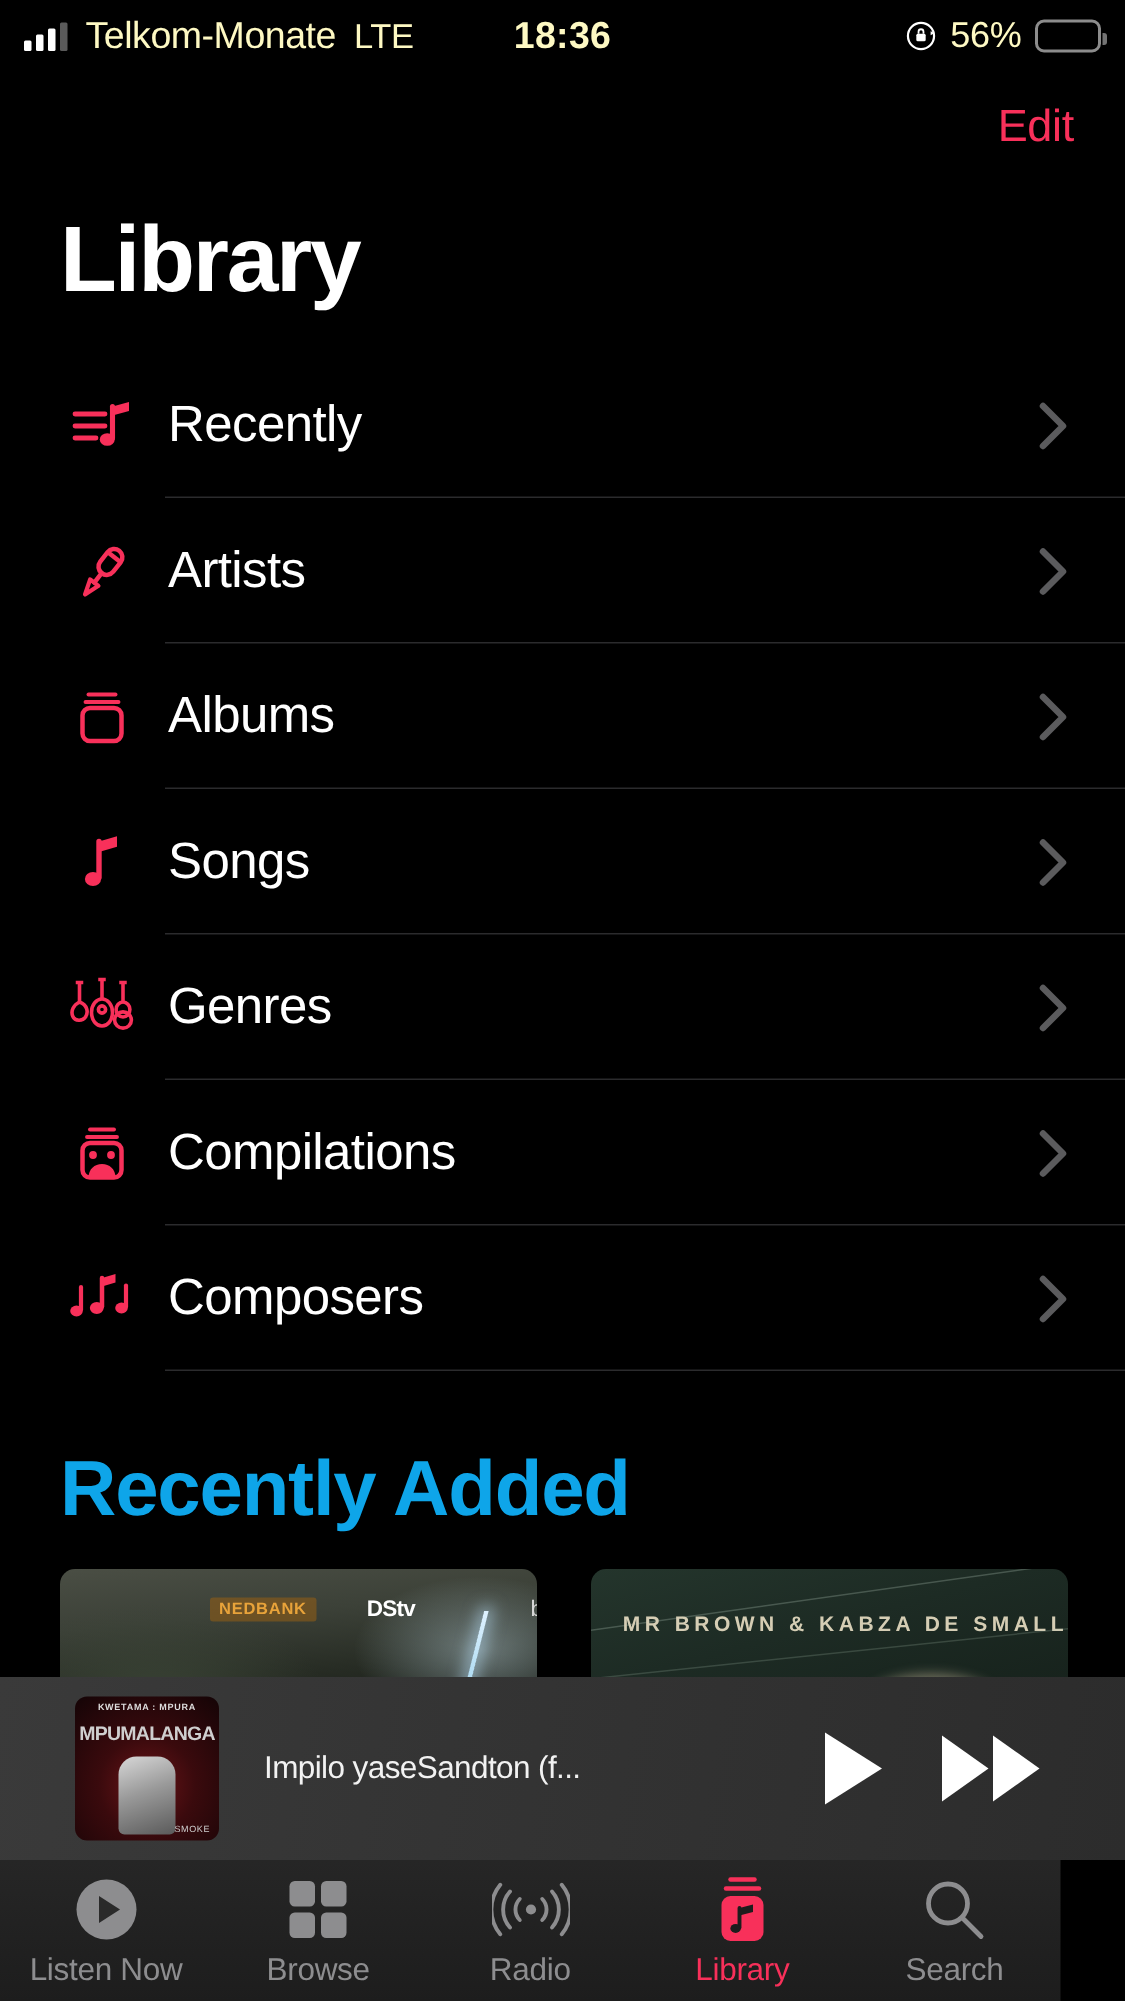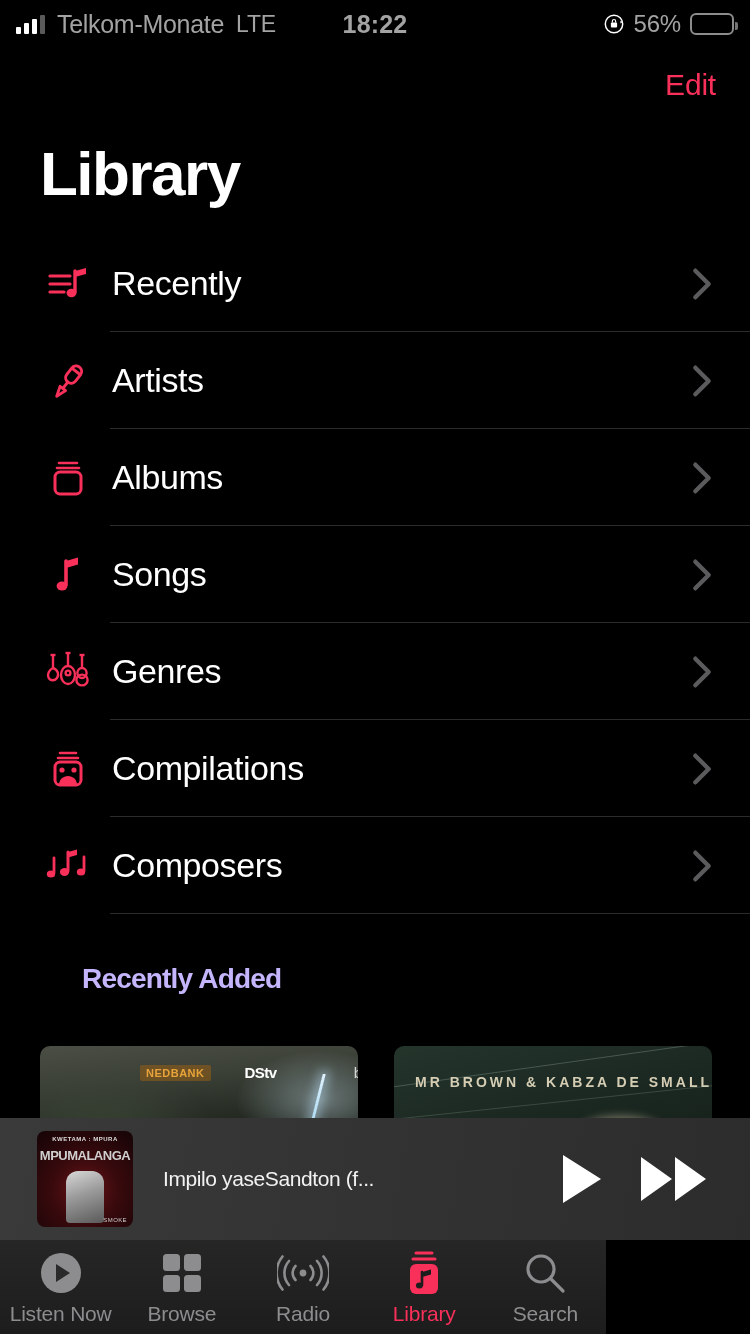--- a/index.html
+++ b/index.html
@@ -8,21 +8,21 @@
     background:#000;
     font-family:"Liberation Sans", sans-serif;
     overflow:hidden;
     -webkit-font-smoothing:antialiased;
   }
   #screen { position:relative; width:750px; height:1334px; background:#000; overflow:hidden; }
 
   
   .statusbar {
     position:absolute; top:0; left:0; width:750px; height:48px;
-    display:flex; align-items:center; color:#a3a3a3;
+    display:flex; align-items:center; color:#fef9c3;
   }
   .sb-left { position:absolute; left:16px; display:flex; align-items:center; gap:12px; }
   .signal { display:flex; align-items:flex-end; gap:3px; height:20px; }
   .signal i { display:block; width:5px; background:#fff; border-radius:1px; }
   .signal i:nth-child(1){ height:7px; }
   .signal i:nth-child(2){ height:11px; }
   .signal i:nth-child(3){ height:15px; }
   .signal i:nth-child(4){ height:19px; background:#5a5a5a; }
   .carrier { font-size:25px; font-weight:400; letter-spacing:-0.3px; }
   .net { font-size:23px; font-weight:400; letter-spacing:-0.2px; }
@@ -73,21 +73,21 @@
     margin-right:16px;
   }
   .lib-label {
     flex:1; font-size:34px; color:#fff; letter-spacing:-0.4px;
   }
   .chev { width:20px; height:34px; flex:0 0 20px; margin-right:8px; }
 
   
   .recent-title {
     position:absolute; top:963px; left:40px;
-    font-size:28px; font-weight:bold; color:#c4b5fd; letter-spacing:-0.8px;margin-left:42px;
+    font-size:52px; font-weight:bold; color:#0ea5e9; letter-spacing:-0.8px;
   }
   .recent-grid {
     position:absolute; top:1046px; left:40px;
     display:flex; gap:36px;
   }
   .album-card { width:318px; height:90px; border-radius:10px; overflow:hidden; position:relative; }
 
   .album-storm {
     background:
       radial-gradient(ellipse 120px 70px at 88% 60%, rgba(200,225,235,0.42), transparent 70%),
@@ -125,21 +125,21 @@
   }
   .green-blob {
     position:absolute; right:48px; bottom:-14px; width:86px; height:34px;
     border-radius:50%; background:rgba(205,190,160,0.5); filter:blur(4px);
   }
 
   
   .miniplayer {
     position:absolute; left:0; bottom:94px; width:750px; height:122px;
     background:linear-gradient(100deg,#3a3a3a 0%,#343434 40%,#2c2c2c 100%);
-    display:flex; align-items:center; padding:0 37px;
+    display:flex; align-items:center; padding:0 50px;
   }
   .mp-art {
     width:96px; height:96px; flex:0 0 96px; border-radius:8px; overflow:hidden;
     position:relative;
     background:radial-gradient(circle at 50% 62%, #6d1418 0%, #3a0a0d 42%, #140406 100%);
   }
   .mp-art-top {
     position:absolute; top:5px; left:0; width:100%; text-align:center;
     font-size:6px; color:#ddd; letter-spacing:0.5px; font-weight:bold;
   }
@@ -159,21 +159,21 @@
   .mp-title {
     flex:1; margin-left:30px; font-size:21px; color:#f2f2f2;
     letter-spacing:-0.4px; white-space:nowrap; overflow:hidden;
   }
   .mp-btn { flex:0 0 auto; display:flex; align-items:center; justify-content:center; }
   .mp-play { width:62px; height:62px; margin-right:22px; }
   .mp-next { width:78px; height:62px; }
 
   
   .tabbar {
-    position:absolute; left:0; bottom:0; width:606px; height:94px;
+    position:absolute; left:0; bottom:0; width:707px; height:94px;
     background:linear-gradient(180deg,#262626 0%,#1d1d1d 100%);
     display:flex; align-items:flex-start; padding-top:10px;
   }
   .tab {
     flex:1; display:flex; flex-direction:column; align-items:center; gap:6px;
   }
   .tab-ico { height:46px; display:flex; align-items:center; justify-content:center; }
   .tab-lbl { font-size:21px; color:#8d8d8f; letter-spacing:-0.2px; }
   .tab.active .tab-lbl { color:#f8305a; }
 </style>
@@ -186,21 +186,21 @@
     <div class="sb-left">
       <span class="signal">
         <i></i>
           <i></i>
           <i></i>
           <i></i>
       </span>
       <span class="carrier">Telkom-Monate</span>
       <span class="net">LTE</span>
     </div>
-    <div class="sb-time">18:22</div>
+    <div class="sb-time">18:36</div>
     <div class="sb-right">
       <svg class="rotlock" viewBox="0 0 24 24">
         <circle cx="12" cy="12" r="9.5" fill="none" stroke="#fff" stroke-width="1.6"></circle>
         <rect x="8.6" y="10.4" width="6.8" height="5.4" rx="1.1" fill="#fff"></rect>
         <path d="M10.2 10.4v-1.5a1.8 1.8 0 0 1 3.6 0v1.5" fill="none" stroke="#fff" stroke-width="1.3"></path>
         <path d="M19 8.5l3 1.4-3 1.6z" fill="#fff"></path>
       </svg>
       <span class="batt-pct">56%</span>
       <span class="batt">
         <span class="batt-fill"></span>

